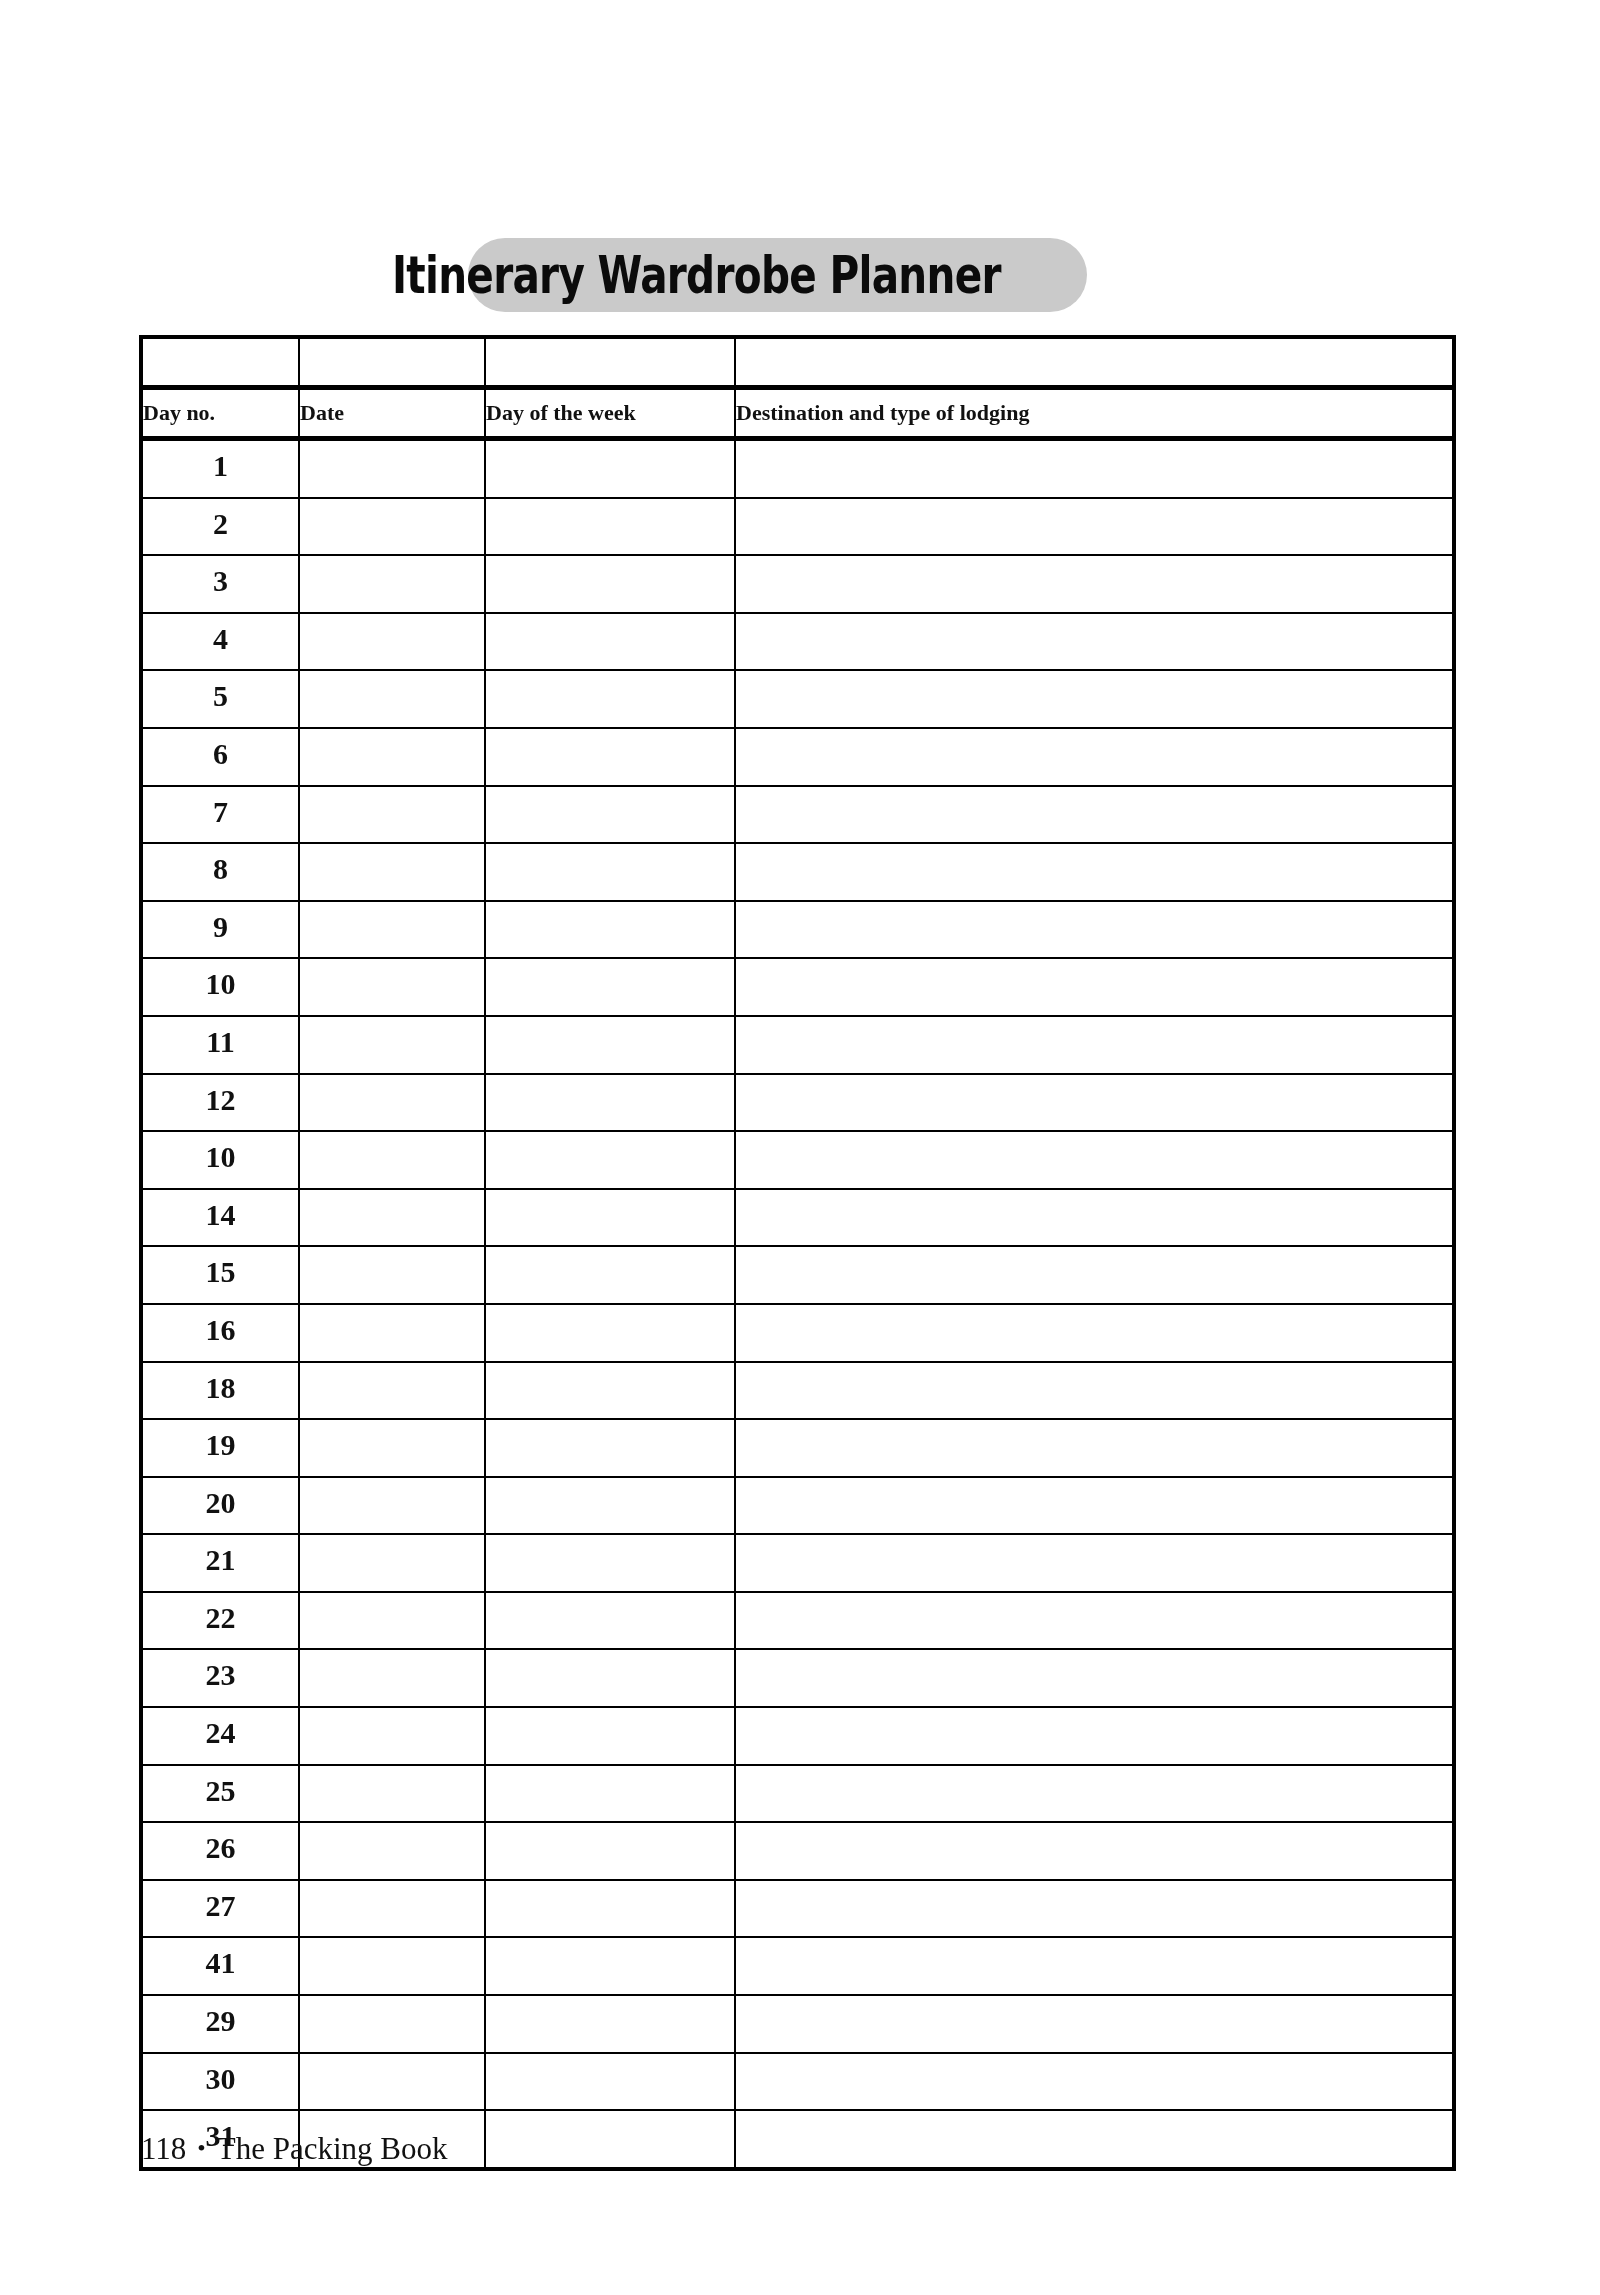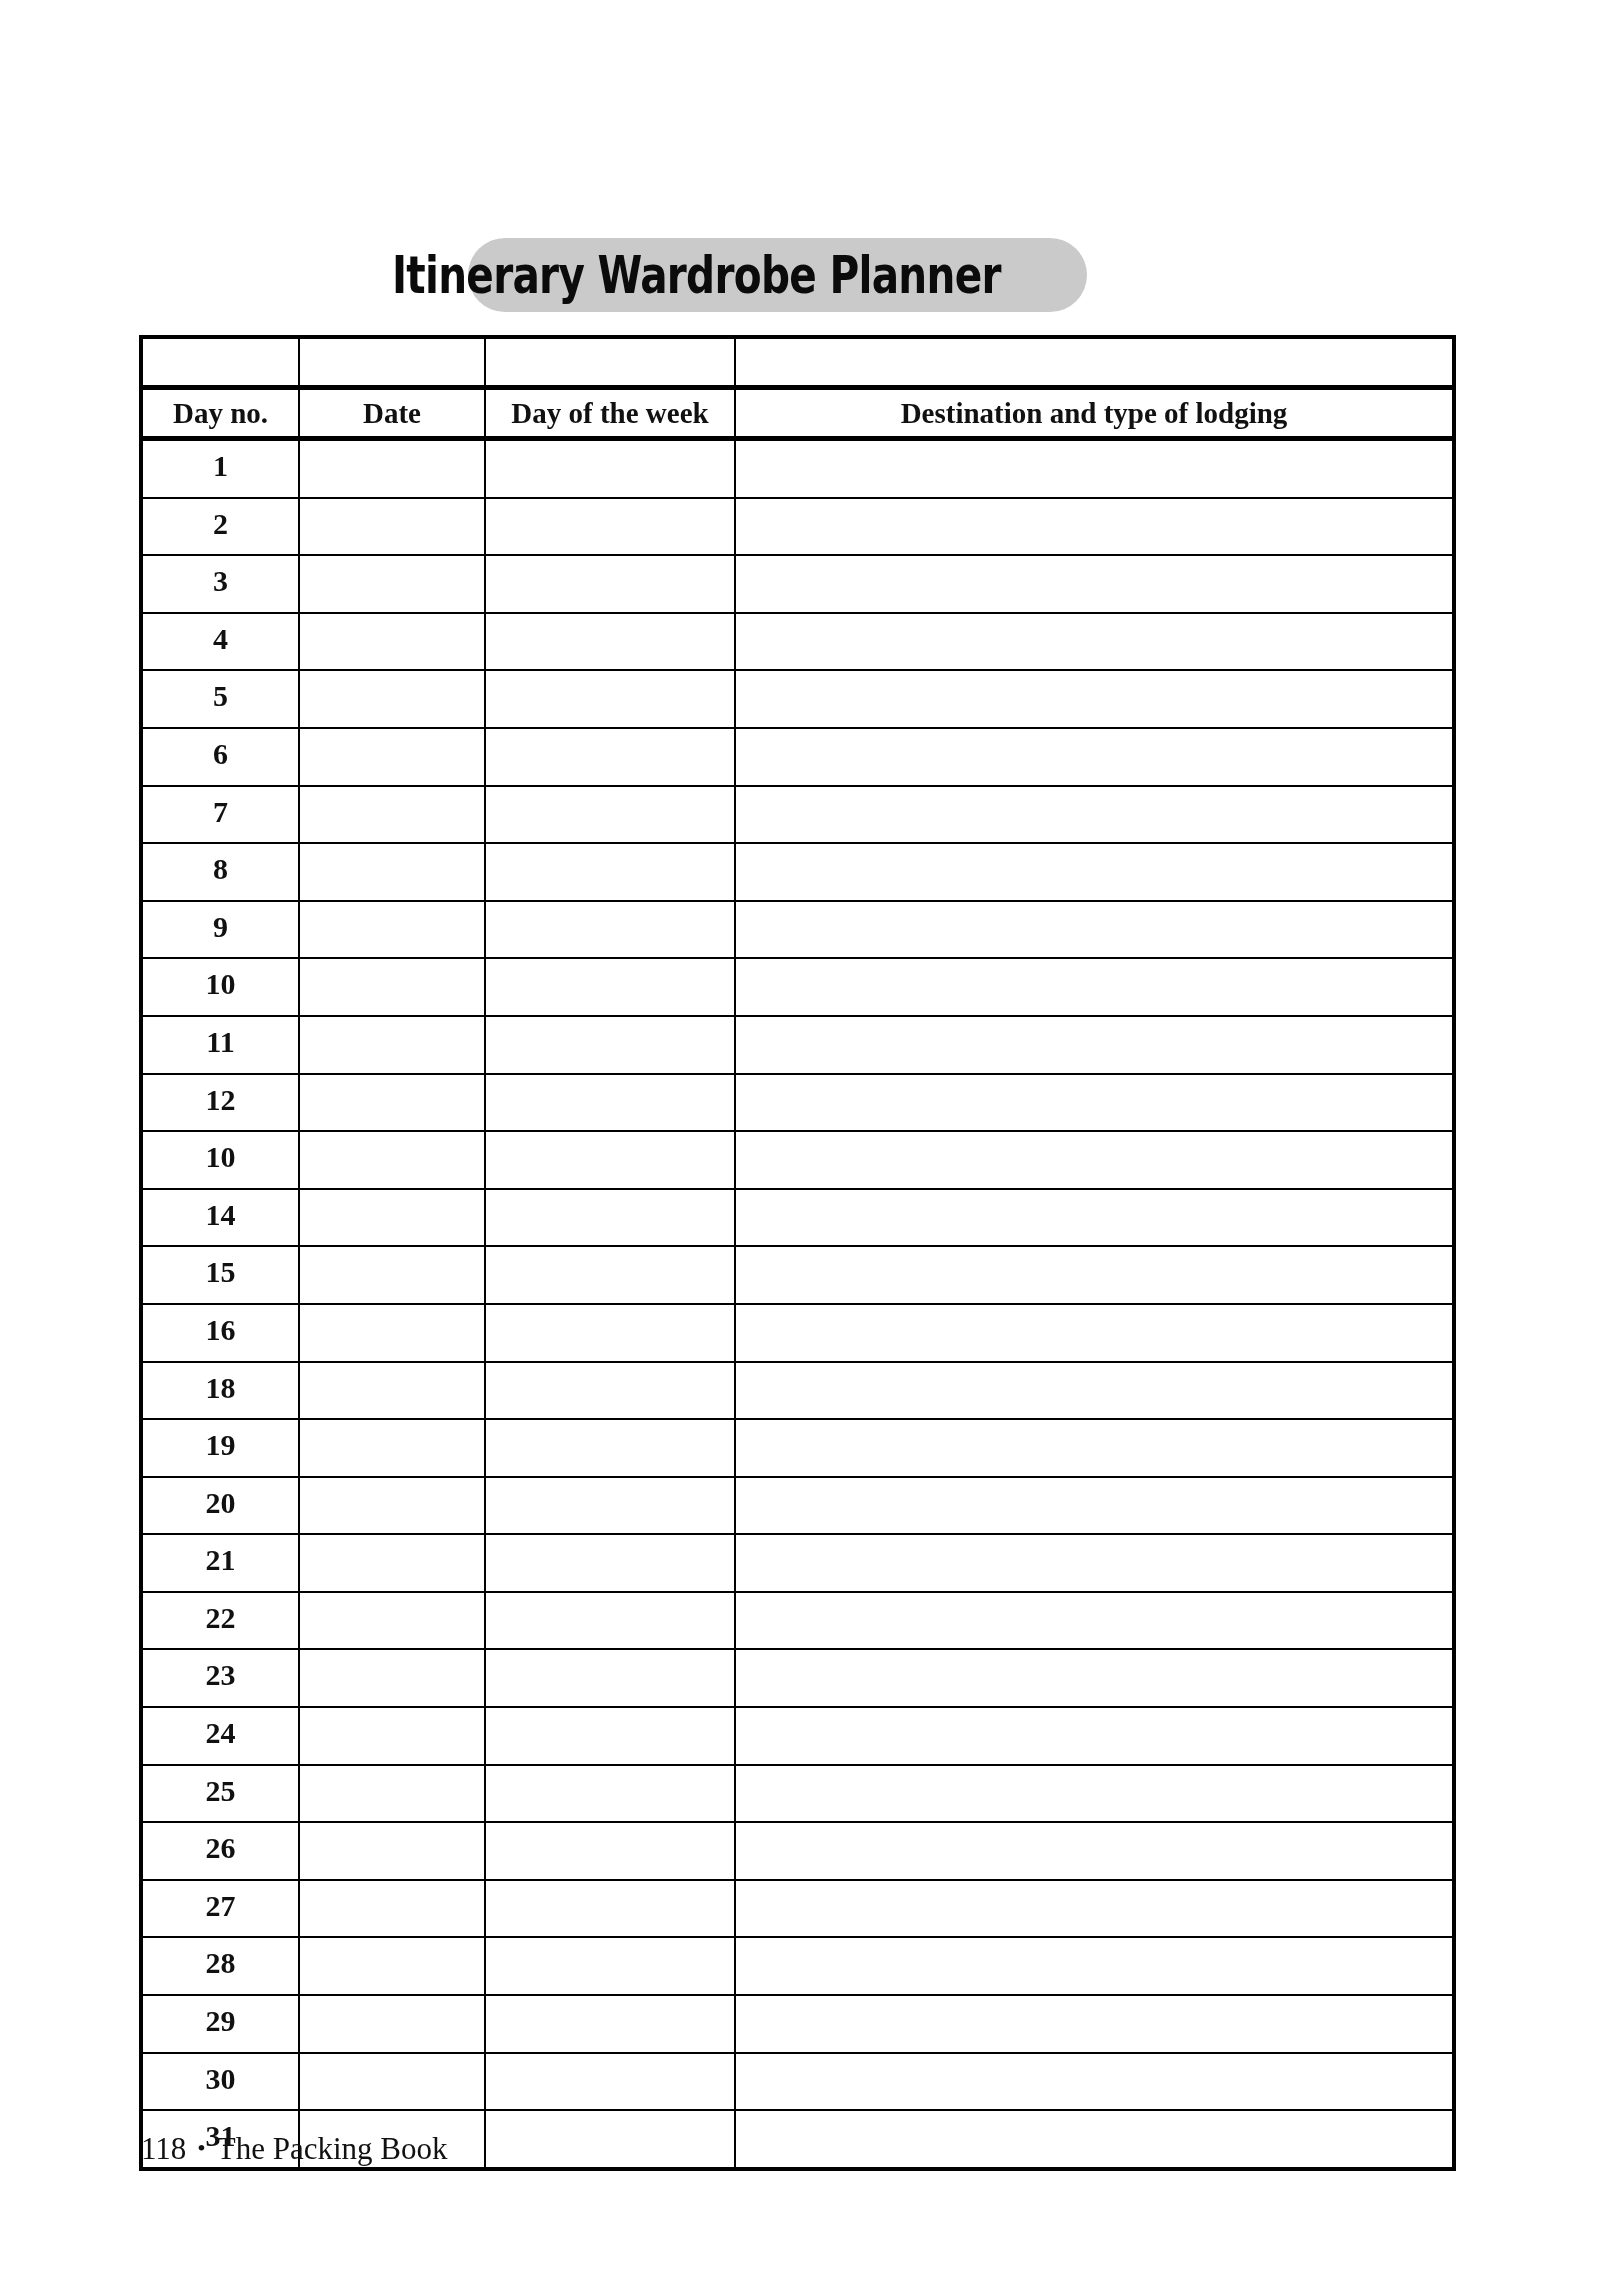--- a/index.html
+++ b/index.html
@@ -60,22 +60,22 @@
     overflow: hidden;
   }
   tr.spacer-row td {
     height: 46px;
     border-bottom-width: 5.6px;
   }
   tr.header-row th {
     height: 46px;
     border-bottom-width: 5.6px;
     font-weight: bold;
-    font-size: 29px;
-    text-align: center;
+    font-size: 22px;
+    text-align: left;
     vertical-align: middle;
     white-space: nowrap;
   }
   tr.data-row td {
     height: 50px;
   }
   tr.data-row td.daynum {
     font-weight: bold;
     font-size: 30px;
     text-align: center;
@@ -283,21 +283,21 @@
           <td></td>
           <td></td>
         </tr>
         <tr class="data-row">
           <td class="daynum">27</td>
           <td></td>
           <td></td>
           <td></td>
         </tr>
         <tr class="data-row">
-          <td class="daynum">28</td>
+          <td class="daynum">41</td>
           <td></td>
           <td></td>
           <td></td>
         </tr>
         <tr class="data-row">
           <td class="daynum">29</td>
           <td></td>
           <td></td>
           <td></td>
         </tr>

